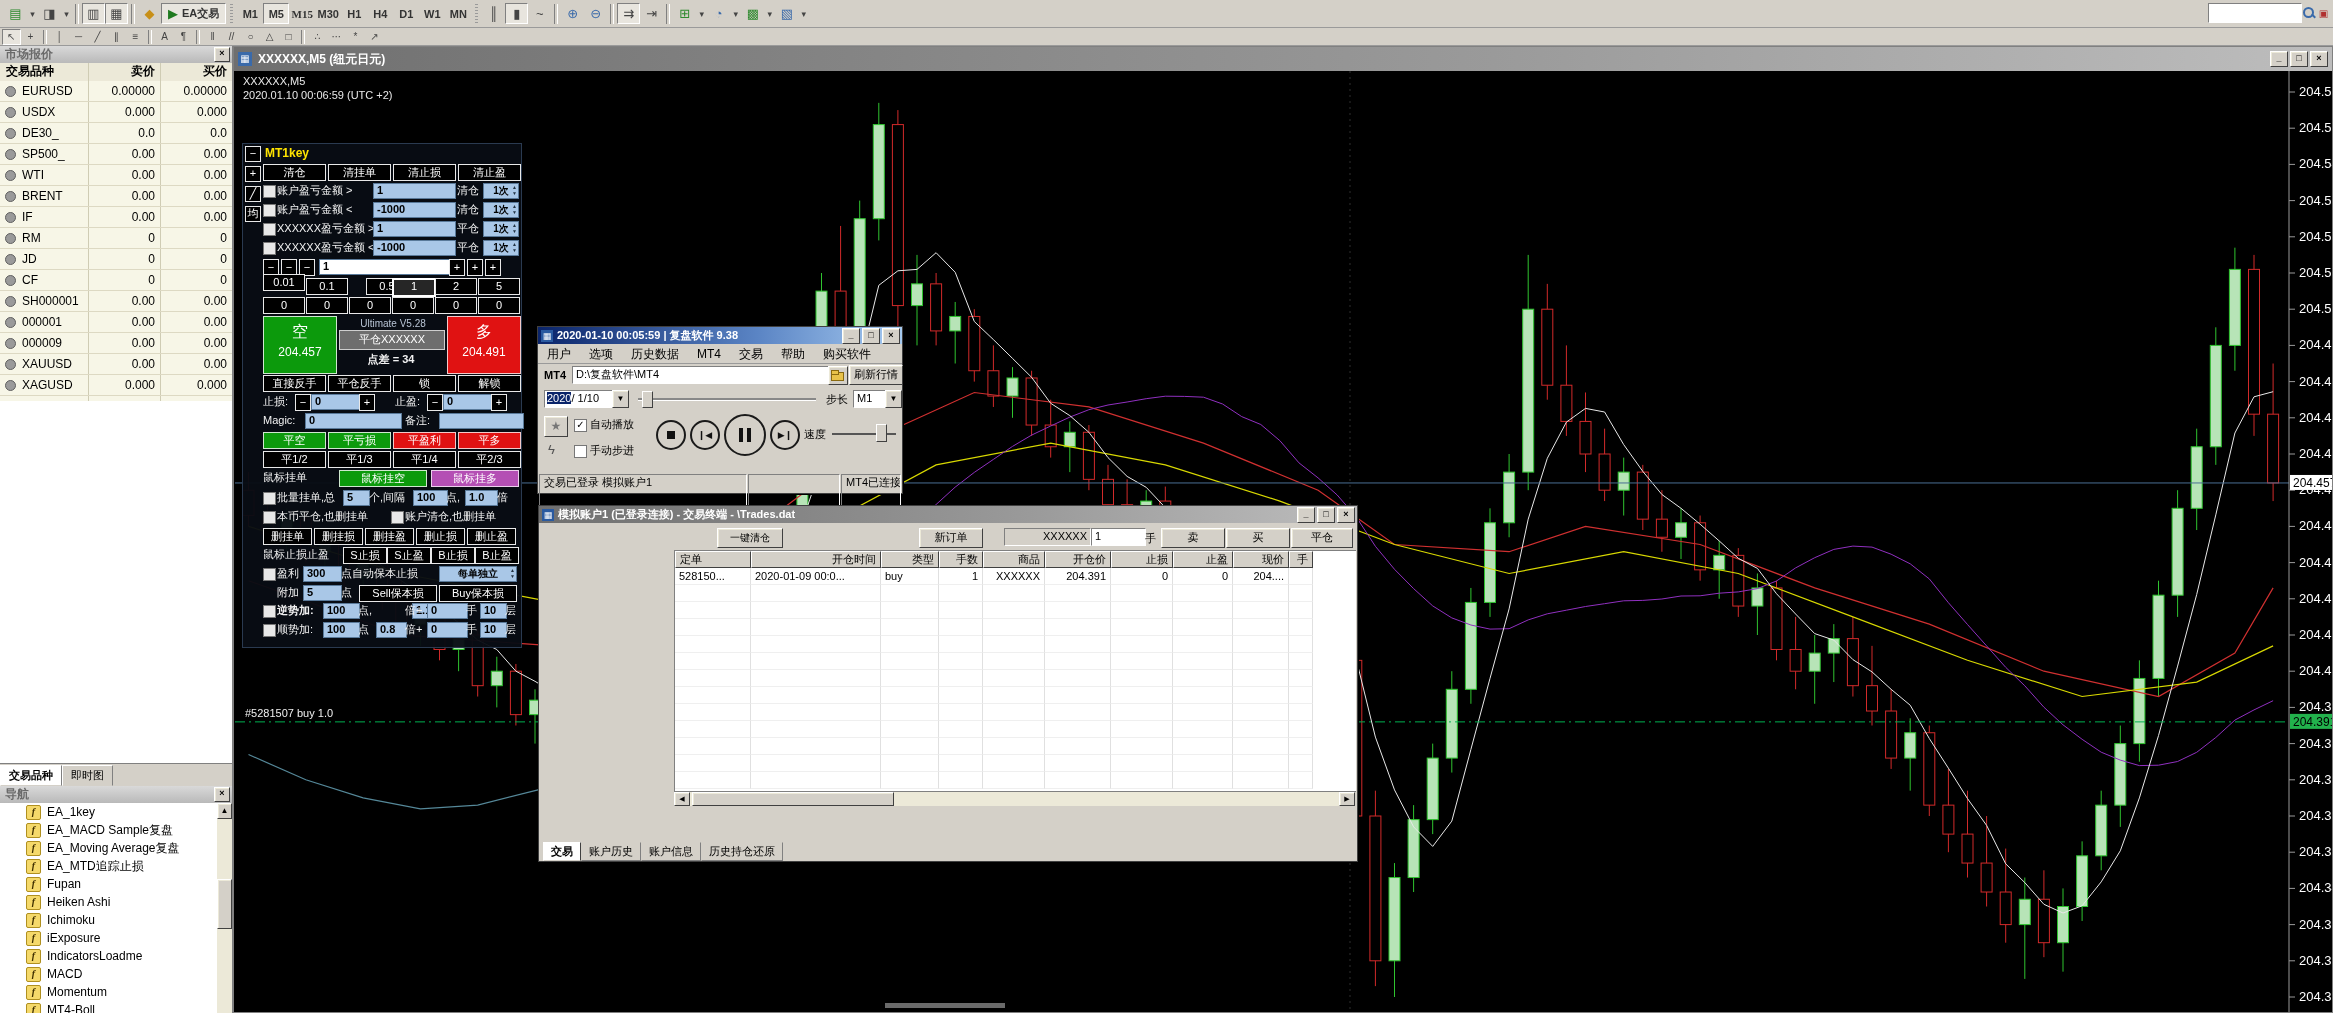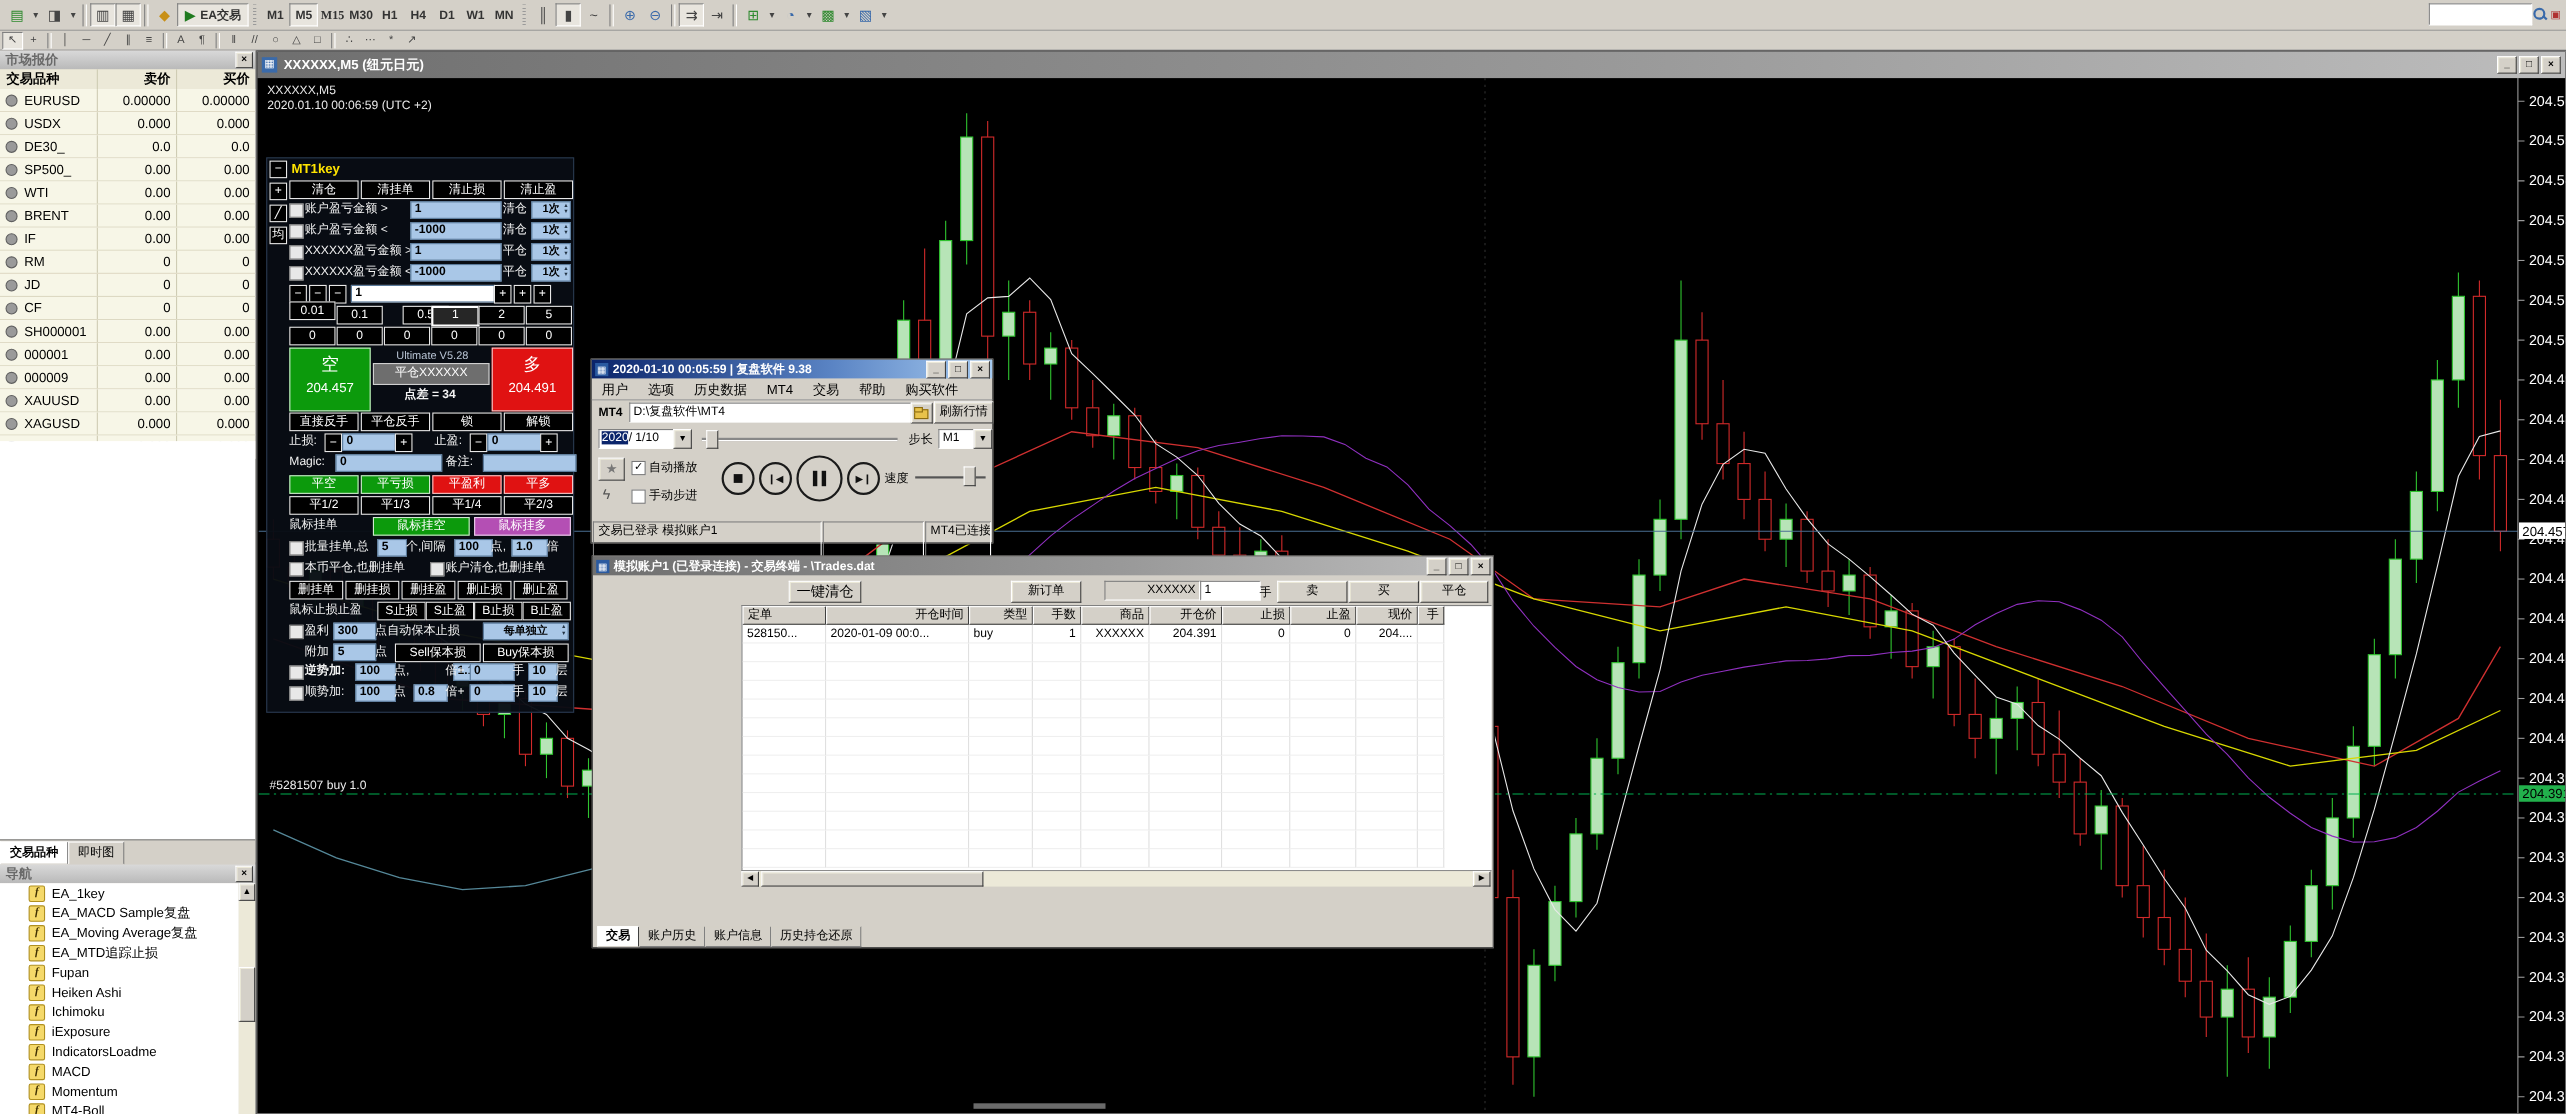--- a/index.html
+++ b/index.html
@@ -915,21 +915,21 @@
     <span style="font-size:11px">模拟账户1 (已登录连接)  -  交易终端 - \Trades.dat</span>
     <span style="margin-left:auto;display:flex;gap:2px;padding-right:2px">
       <span class="raised wbtn">_</span>
       <span class="raised wbtn">□</span>
       <span class="raised wbtn">×</span>
     </span>
   </div>
 
 
   <div class="abs" style="left:135px;top:21px;width:681px;height:22px">
-    <span class="abs raised" style="left:43px;top:1px;width:64px;height:18px;font-size:13px;text-align:center;line-height:17px">一键清仓</span>
+    <span class="abs raised" style="left:43px;top:1px;width:64px;height:18px;font-size:10px;text-align:center;line-height:17px">一键清仓</span>
     <span class="abs raised" style="left:245px;top:1px;width:62px;height:18px;font-size:11px;text-align:center;line-height:17px">新订单</span>
     <span class="abs sunken" style="left:330px;top:1px;width:82px;height:16px;font-size:11px;line-height:15px;text-align:right;padding-right:3px;background:#d4d0c8">XXXXXX</span>
     <span class="abs sunken" style="left:417px;top:1px;width:50px;height:16px;font-size:11px;line-height:15px;padding-left:3px">1</span>
     <span class="abs" style="left:471px;top:4px;font-size:11px">手</span>
     <span class="abs raised" style="left:487px;top:1px;width:62px;height:18px;font-size:11px;text-align:center;line-height:17px">卖</span>
     <span class="abs raised" style="left:552px;top:1px;width:62px;height:18px;font-size:11px;text-align:center;line-height:17px">买</span>
     <span class="abs raised" style="left:617px;top:1px;width:60px;height:18px;font-size:11px;text-align:center;line-height:17px">平仓</span>
   </div>
 
   <div id="term-table" class="abs" style="left:135px;top:44px;width:681px;height:240px;background:#fff;overflow:hidden;border:1px solid #808080;border-right:none">

